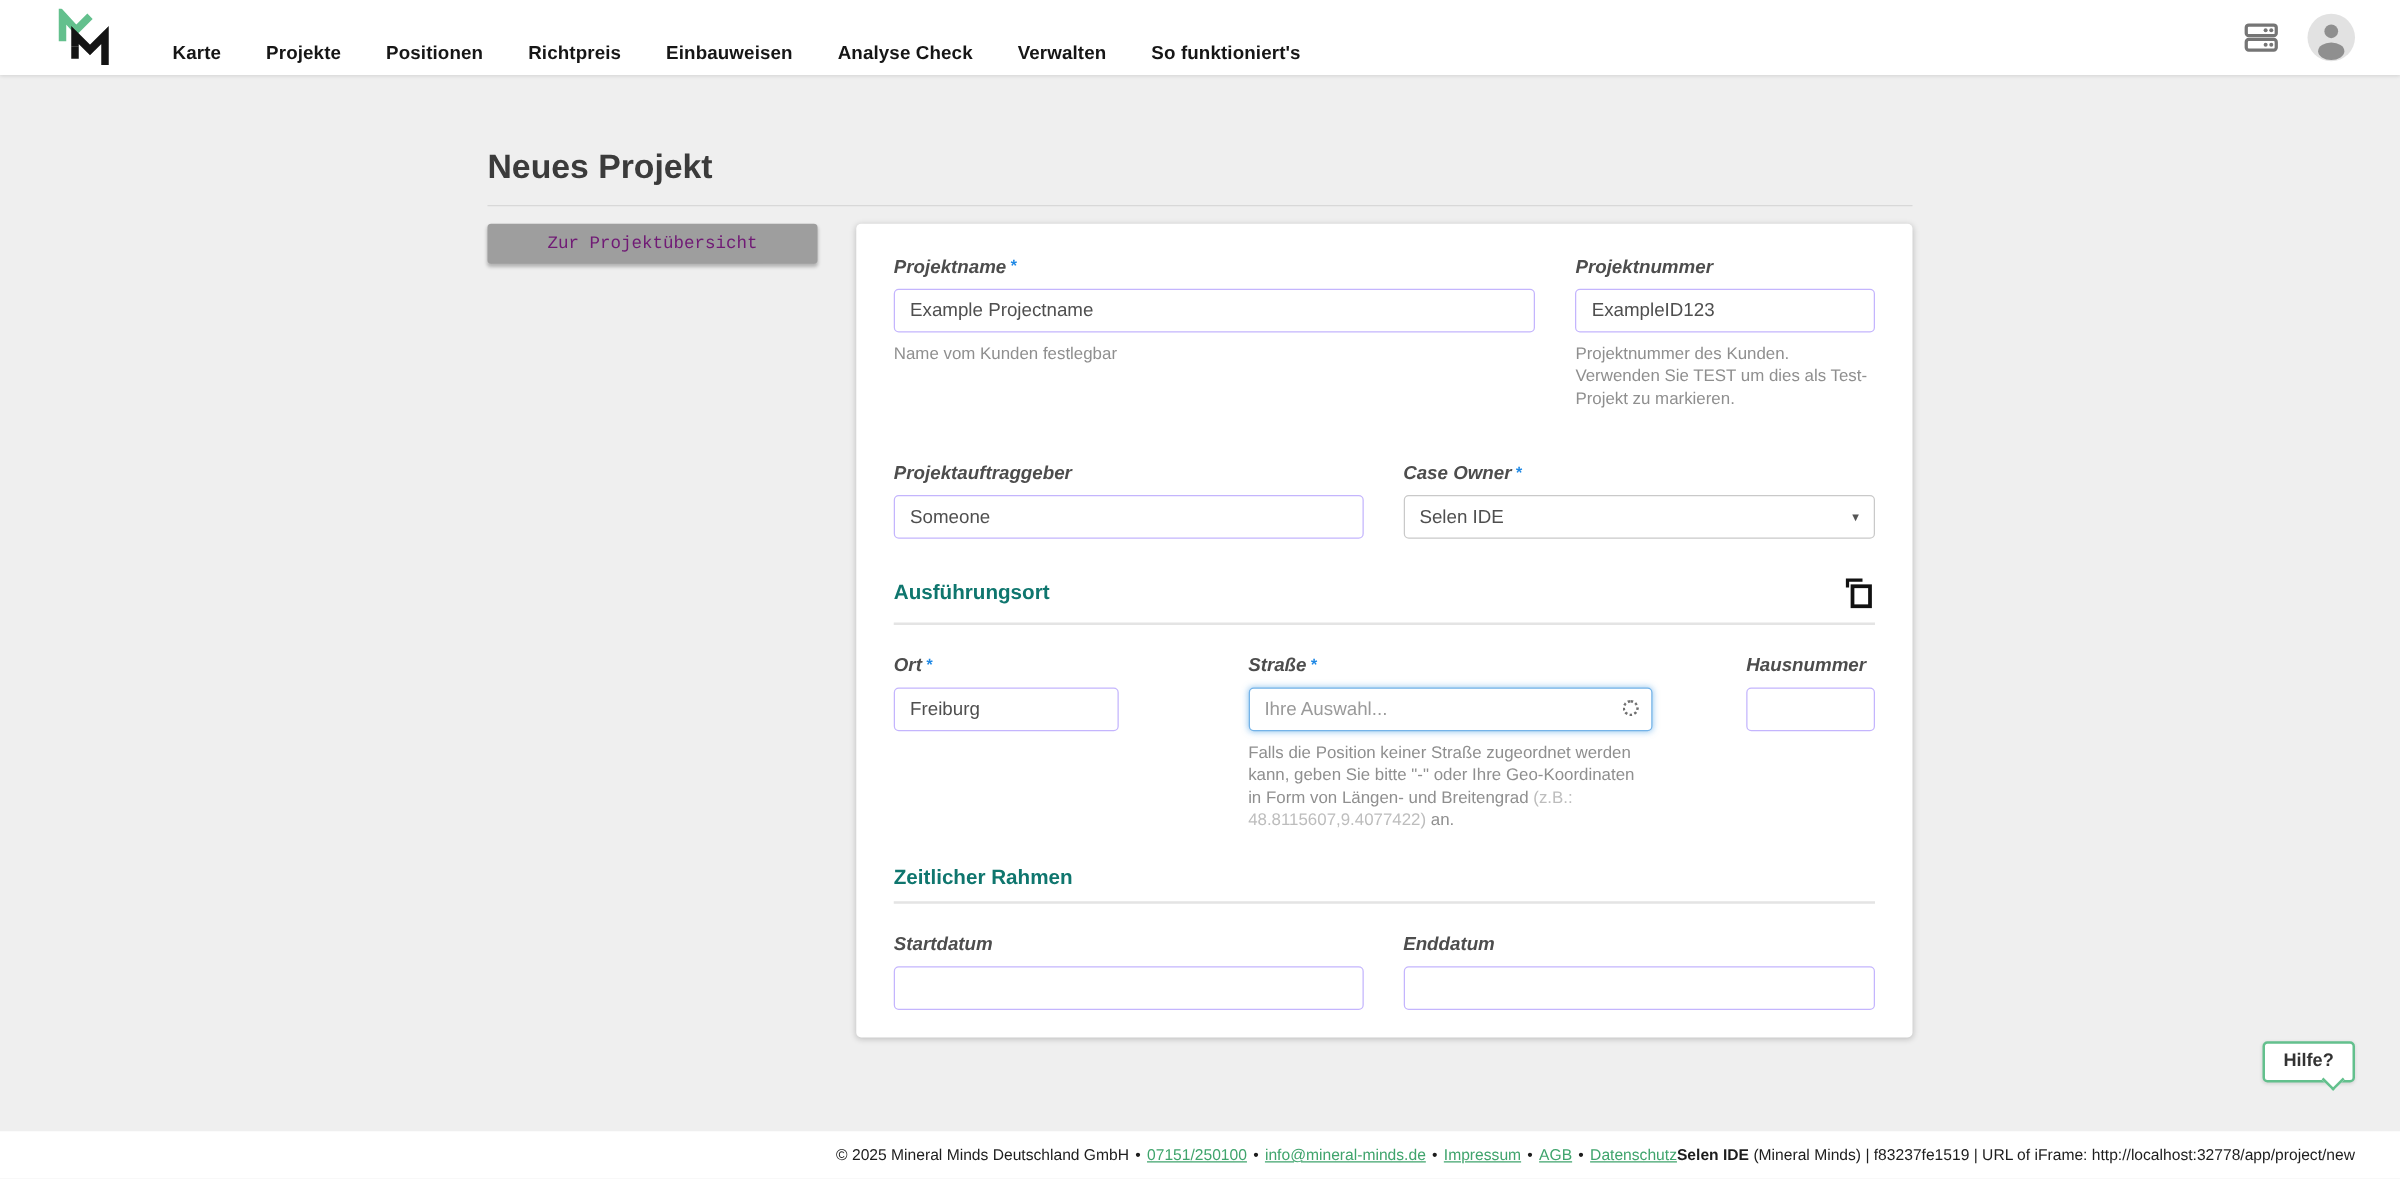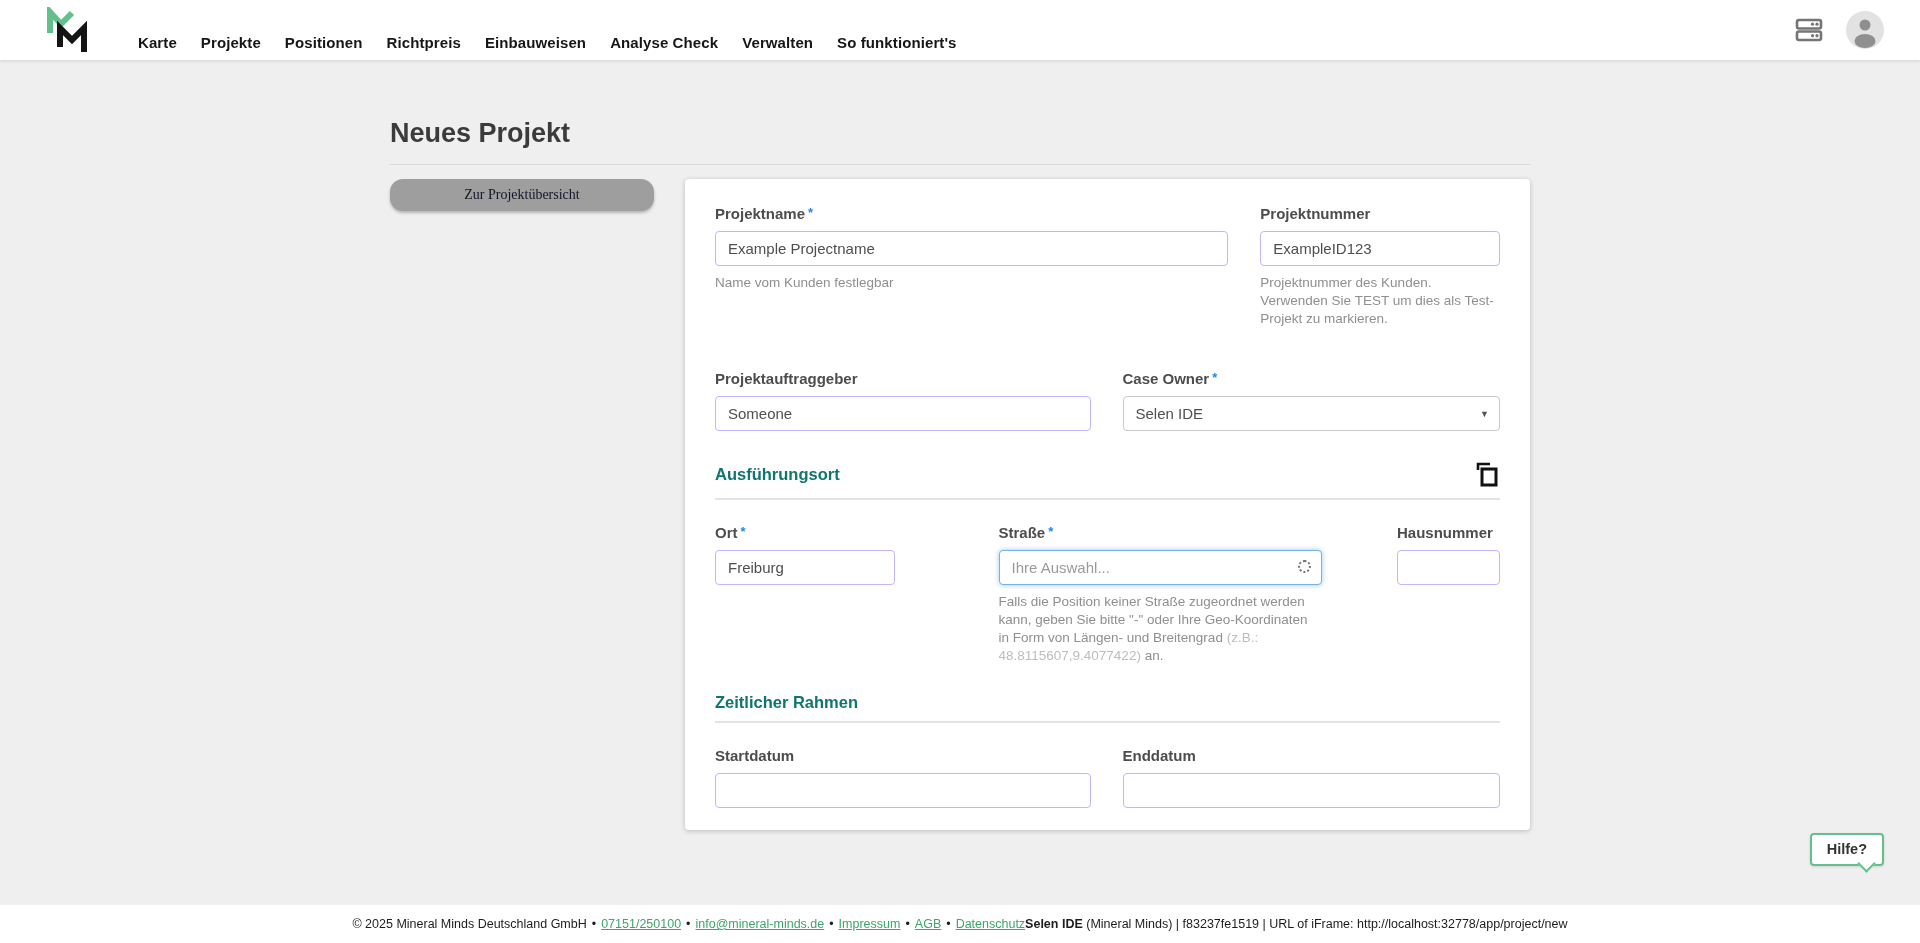--- a/index.html
+++ b/index.html
@@ -14,43 +14,43 @@
 
   
   .topbar {
     position:absolute; top:0; left:0; width:1920px; height:60px;
     background:#ffffff;
     box-shadow:0 1px 3px rgba(0,0,0,0.12);
     display:flex; align-items:center;
     z-index:20;
   }
   .logo { margin-left:46px; width:44px; height:46px; display:flex; align-items:center; }
-  .nav { display:flex; align-items:flex-end; margin-left:48px; gap:24px;margin-top:24px; }
+  .nav { display:flex; align-items:flex-end; margin-left:48px; gap:36px;margin-top:24px; }
   .nav a {
     text-decoration:none; color:#161616; font-size:15px; font-weight:700;
     letter-spacing:0.1px; cursor:pointer; white-space:nowrap;
   }
   .topbar-right { margin-left:auto; margin-right:36px; display:flex; align-items:center; gap:22px; }
   .server-icon { width:30px; height:30px; display:flex; align-items:center; }
   .avatar {
     width:38px; height:38px; border-radius:50%; background:#e2e2e2;
     display:flex; align-items:center; justify-content:center; overflow:hidden; cursor:pointer;
   }
 
   
   .page { position:absolute; top:60px; left:0; width:1920px; }
   .container { width:1140px; margin:0 auto; padding-top:58px; }
   .page-title { font-size:27px; font-weight:700; color:#3b3b3b; }
   .title-rule { border:none; border-top:1px solid #d8d8d8; margin-top:15px; }
 
   .content-cols { display:flex; margin-top:14px; align-items:flex-start; }
   .left-col { width:264px; flex:none; }
   .back-btn {
-    width:264px; height:32px; background:#9e9e9e; color:#0f172a;
-    border:none; border-radius:13px; font-size:14px; font-family:Liberation Serif, serif;
+    width:264px; height:32px; background:#9e9e9e; color:#701a75;
+    border:none; border-radius:3px; font-size:14px; font-family:Liberation Mono, monospace;
     box-shadow:0 2px 3px rgba(0,0,0,0.25); cursor:pointer;
   }
 
   .card {
     margin-left:31px; width:845px; background:#ffffff; border-radius:4px;
     box-shadow:0 1px 5px rgba(0,0,0,0.22);
     padding:26px 30px 22px 30px;
   }
 
   
@@ -60,21 +60,21 @@
   .w-514 { width:514px; margin-right:32px; }
   .w-240 { width:240px; }
   .w-376 { width:376px; margin-right:32px; }
   .w-378 { width:378px; }
   .w-180 { width:180px; }
   .w-110 { width:110px; }
   .w-323 { width:323px;margin-left:28px; }
   .w-103 { width:103px; }
   .row-4col { justify-content:space-between; }
 
-  .label { font-size:15px; font-weight:700; color:#4d4d4d; margin-bottom:9px; display:block; }
+  .label { font-size:15px; font-weight:700; color:#4d4d4d; margin-bottom:9px; display:block;font-style:italic; }
   .req { color:#1e88e5; font-size:13px; font-weight:700; vertical-align:top; margin-left:3px; }
 
   .input {
     width:100%; height:35px; border:1px solid #c4b5fd; border-radius:4px;
     padding:0 12px; font-size:15px; color:#4f4f4f; font-family:inherit;
     background:#ffffff; outline:none;
   }
   .input:disabled, .input.disabled { background:#e9e9e9; border-color:#d2d2d2; }
   .input::placeholder { color:#9a9a9a; }
   .input.focused {
@@ -115,21 +115,21 @@
   }
   .help-btn::after {
     content:""; position:absolute; top:100%; right:9px; width:11px; height:11px;
     background:#ffffff; border-right:2px solid #63c08d; border-bottom:2px solid #63c08d;
     transform:translateY(-7px) rotate(45deg);
   }
 
   
   .footer {
     position:absolute; left:0; bottom:0; width:1920px; height:38px;
-    background:#ffffff; display:flex; align-items:center; justify-content:center;
+    background:#ffffff; display:flex; align-items:center; justify-content:flex-end;
     padding:0 36px 0 36px; z-index:25; font-size:12.5px; color:#1d1d1d;
   }
   .footer a { color:#3fa46c; text-decoration:underline; cursor:pointer; }
   .footer .sep { margin:0 5px; color:#1d1d1d; }
   .footer-right b { font-weight:700; }
 </style>
 </head>
 <body>
 
 <header class="topbar">

